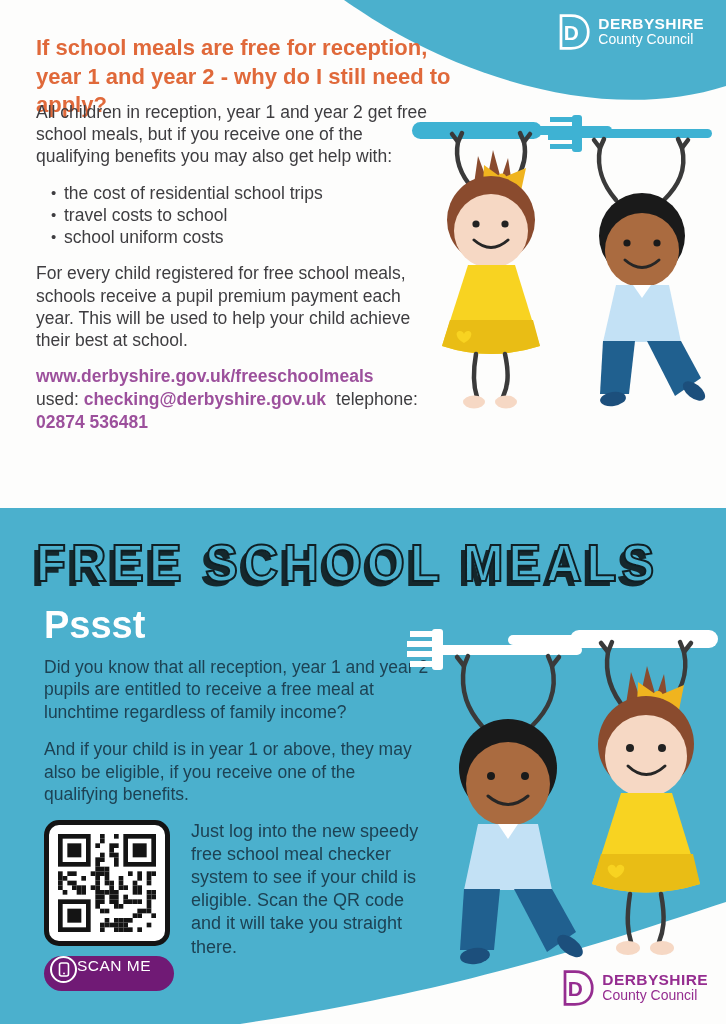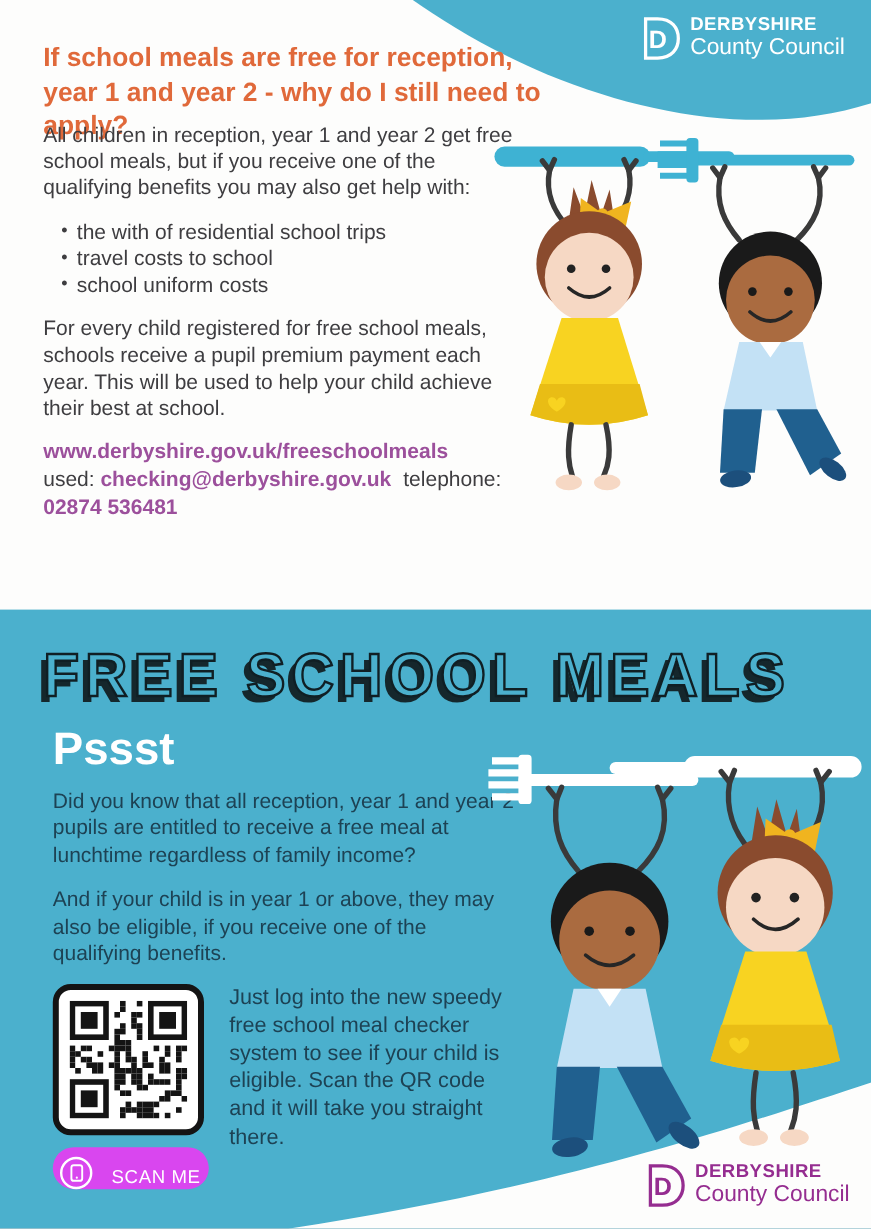--- a/index.html
+++ b/index.html
@@ -7,21 +7,21 @@
         font-family:"Liberation Sans",sans-serif;overflow:hidden;}
 
   
   .card-top{position:absolute;left:0;top:0;width:726px;height:508px;background:#fdfdfc;}
   .swoosh-top{position:absolute;top:0;right:0;width:382px;height:110px;}
   .logo{display:flex;align-items:center;gap:7px;}
   .logo-top{position:absolute;top:12px;right:22px;color:#ffffff;}
   .logo-bottom{position:absolute;bottom:16px;right:18px;color:#952d90;}
   .dcc-mark{width:40px;height:40px;flex:0 0 auto;}
   .logo-name{font-weight:bold;font-size:15.5px;letter-spacing:.4px;line-height:1.05;}
-  .logo-sub{font-size:19px;line-height:1.1;}
+  .logo-sub{font-size:14px;line-height:1.1;}
 
   .heading{position:absolute;left:36px;top:34px;width:440px;margin:0;
            font-size:22px;line-height:1.3;font-weight:bold;color:#e0693a;}
 
   .col{position:absolute;left:36px;top:101px;width:402px;color:#3e3d40;
        font-size:17.5px;line-height:1.27;}
   .col p{margin:0 0 14px;}
   .col ul{margin:0 0 14px 15px;padding:0;list-style:none;}
   .col li{position:relative;padding-left:13px;}
   .col li::before{content:"\2022";position:absolute;left:0;top:1px;font-size:15px;}
@@ -40,22 +40,22 @@
              transform:scaleY(1.04);transform-origin:left top;}
   .pssst{position:absolute;left:44px;top:96px;margin:0;font-size:38px;font-weight:bold;color:#ffffff;}
   .bcol{position:absolute;left:44px;top:148px;width:385px;color:#1d4254;
         font-size:17.5px;line-height:1.28;}
   .bcol p{margin:0 0 15px;}
   .qr-row{display:flex;gap:17px;margin-top:5px;}
   .qr-stack{flex:0 0 auto;}
   .qr-frame{width:116px;height:116px;background:#ffffff;border:5px solid #141414;
             border-radius:15px;display:flex;align-items:center;justify-content:center;}
   .qr-frame svg{width:98px;height:98px;}
-  .scan-pill{margin-top:10px;width:130px;height:35px;background:#d946ef;border-radius:18px;
-             display:flex;align-items:flex-end;gap:16px;padding:0 6px;box-sizing:border-box;
+  .scan-pill{margin-top:10px;width:130px;height:35px;background:#701a75;border-radius:18px;
+             display:flex;align-items:flex-start;gap:0;padding:0 6px;box-sizing:border-box;
              color:#ffffff;font-size:15.5px;letter-spacing:.5px;}
   .scan-ring{width:23px;height:23px;border:2px solid #fff;border-radius:50%;flex:0 0 auto;
              display:flex;align-items:center;justify-content:center;}
   .p3{width:255px;font-size:18px;}
 
   .wave-bottom{position:absolute;right:0;bottom:0;width:486px;height:132px;}
   .kids-bottom{position:absolute;right:2px;top:92px;width:322px;height:392px;}
 
   
   .skin-g{fill:#f6d8c4}.skin-b{fill:#aa6b40}
@@ -86,21 +86,21 @@
         <div class="logo-name">DERBYSHIRE</div>
         <div class="logo-sub">County Council</div>
       </div>
     </div>
 
     <h1 class="heading">If school meals are free for reception, year 1 and year 2 - why do I still need to apply?</h1>
 
     <div class="col">
       <p>All children in reception, year 1 and year 2 get free school meals, but if you receive one of the qualifying benefits you may also get help with:</p>
       <ul>
-        <li>the with of residential school trips</li>
+        <li>the cost of residential school trips</li>
         <li>travel costs to school</li>
         <li>school uniform costs</li>
       </ul>
       <p>For every child registered for free school meals, schools receive a pupil premium payment each year. This will be used to help your child achieve their best at school.</p>
       <a class="website" href="#">www.derbyshire.gov.uk/freeschoolmeals</a>
       <p class="contact"><span>used:</span>
         <a class="plink" href="#">checking@derbyshire.gov.uk</a><span class="tel-label">telephone:</span>
         <a class="plink" href="#">02874 536481</a>
       </p>
     </div>

